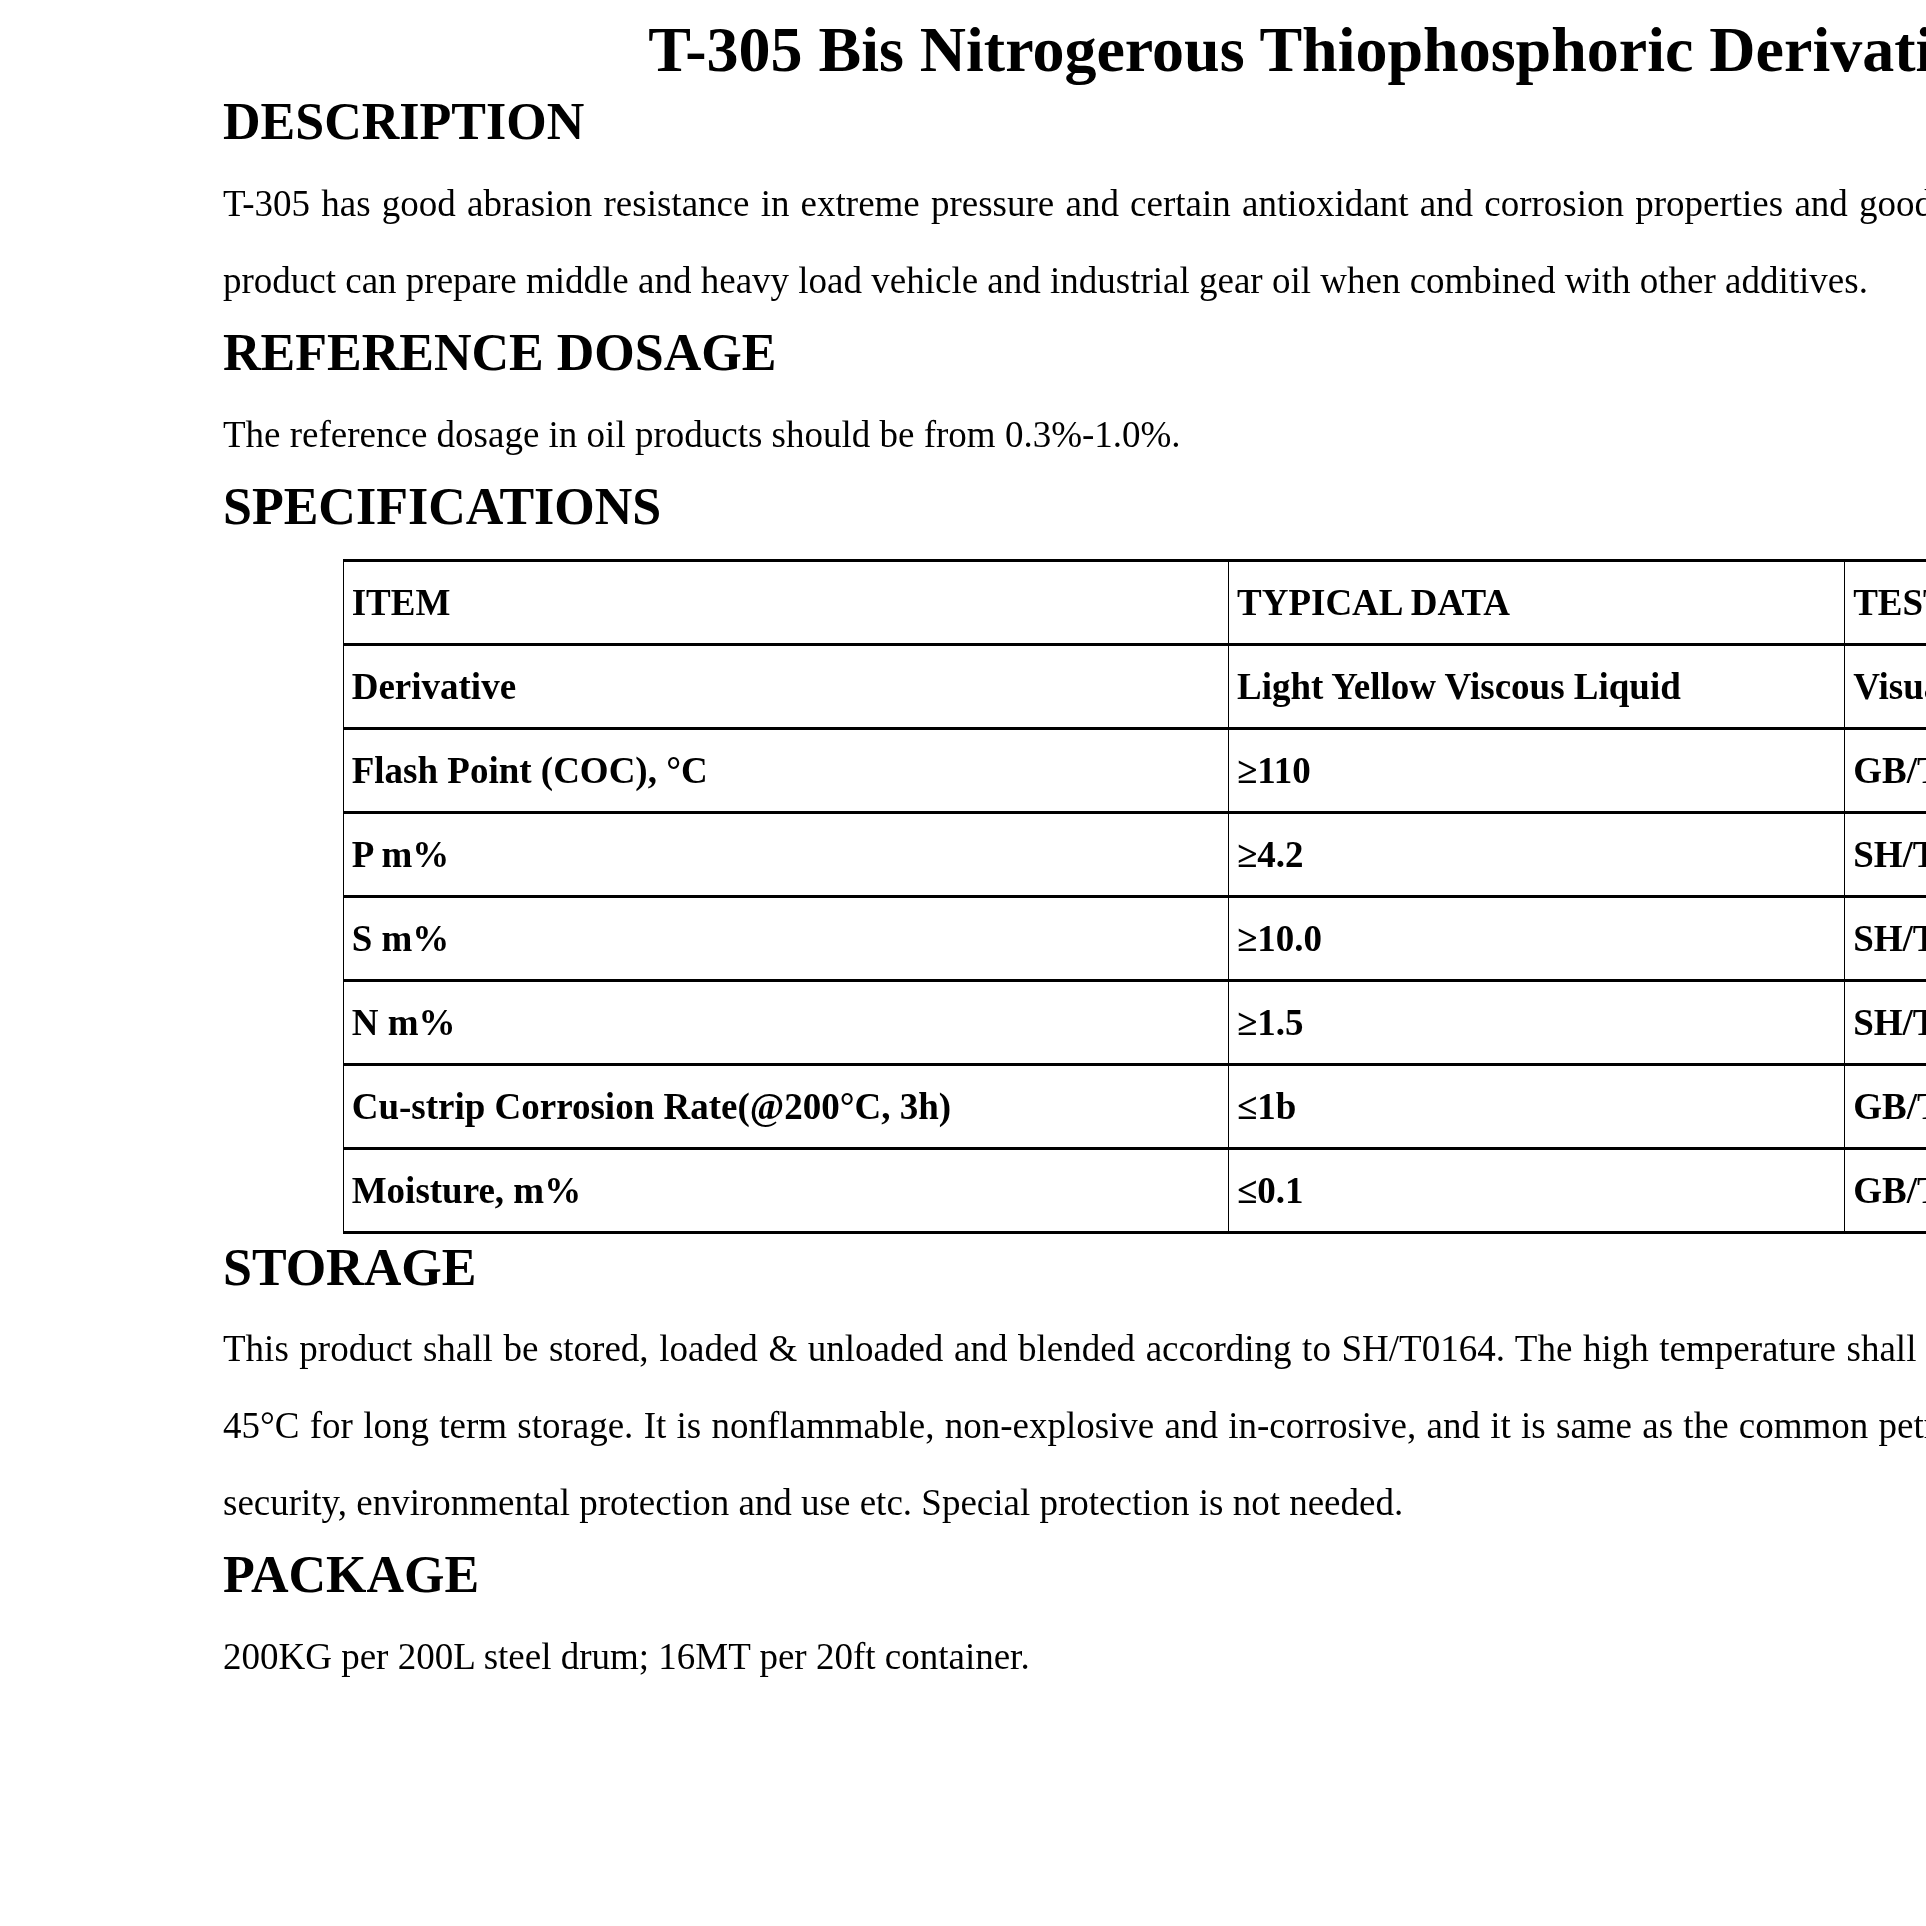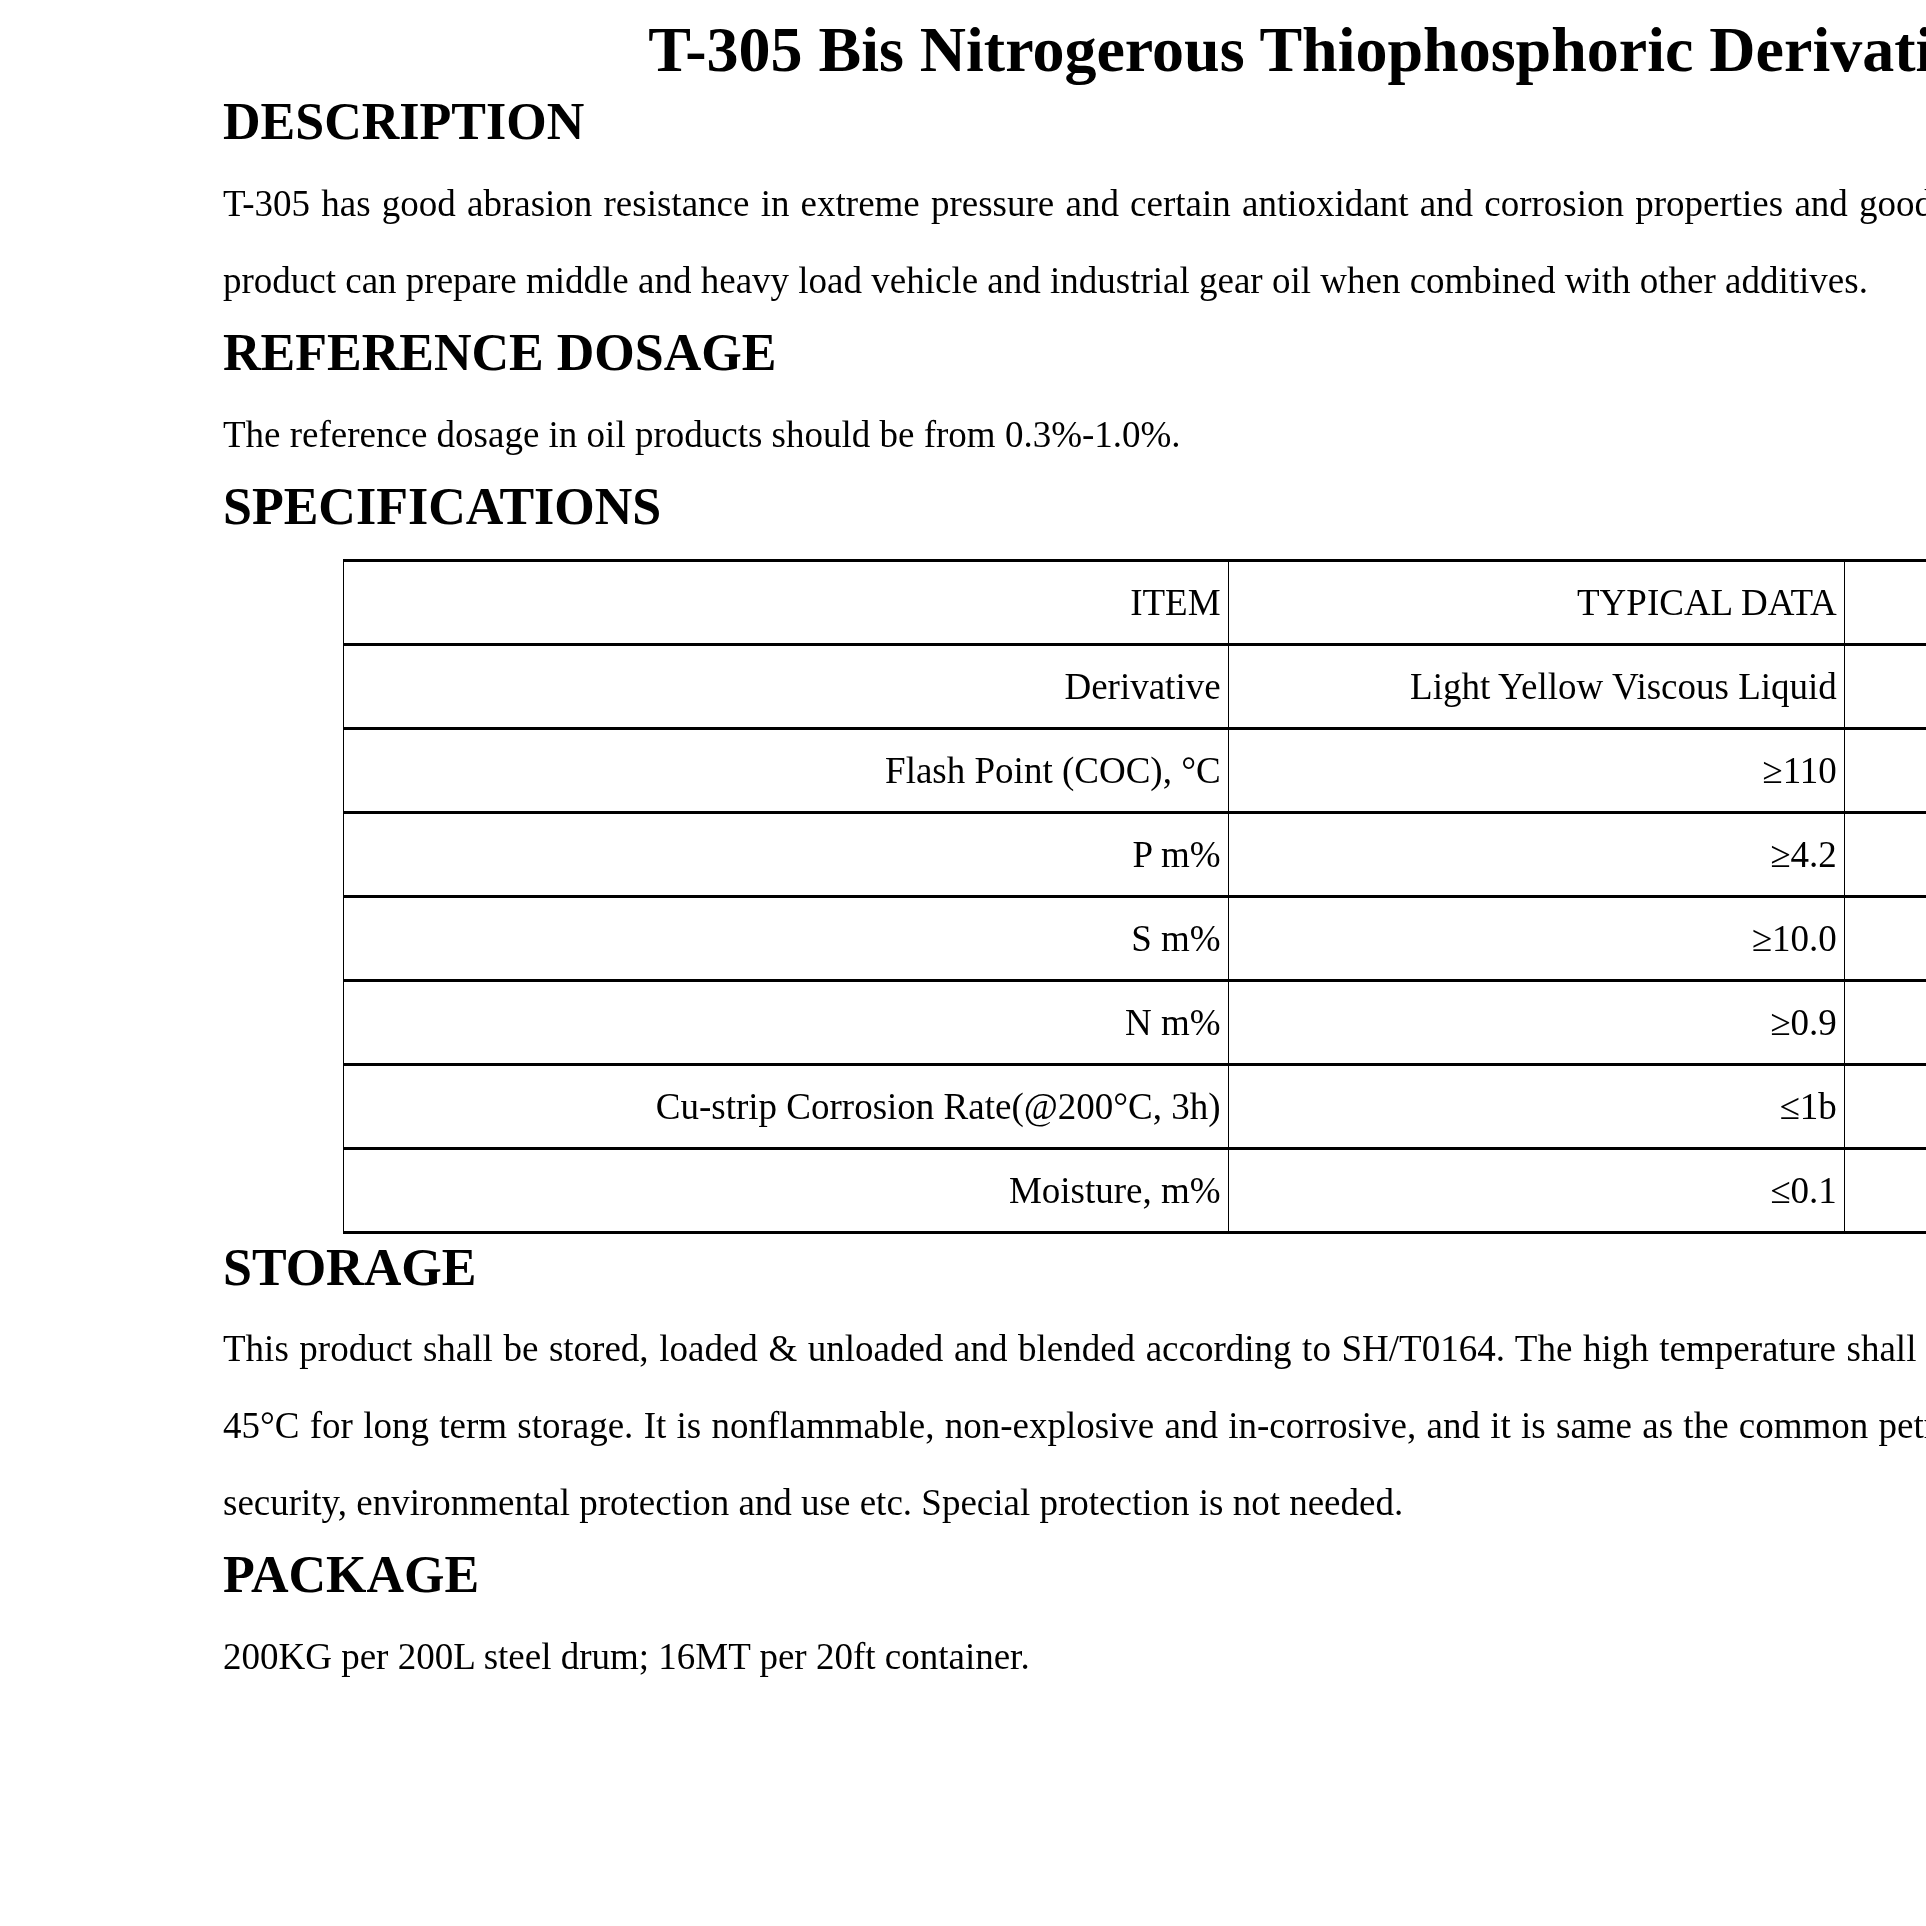--- a/index.html
+++ b/index.html
@@ -60,24 +60,24 @@
   }
   .spec-table col.col-item   { width: 45.4%; }
   .spec-table col.col-data   { width: 31.6%; }
   .spec-table col.col-method { width: 23.0%; }
   .spec-table th, .spec-table td {
     border-left: 1.9px solid #000;
     border-right: 1.9px solid #000;
     border-top: 3.1px solid #000;
     border-bottom: 3.1px solid #000;
     height: 81px;
-    text-align: right;
+    text-align: left;
     vertical-align: middle;
     font-size: 37px;
-    font-weight: normal;
+    font-weight: bold;
     padding: 0 7.7px;
     overflow: hidden;
   }
 </style>
 </head>
 <body>
 
 <div class="page">
 
   <h1 class="doc-title">T-305 Bis Nitrogerous Thiophosphoric Derivative</h1>
@@ -119,21 +119,21 @@
         <td>≥4.2</td>
         <td>SH/T0296</td>
       </tr>
       <tr>
         <td>S m%</td>
         <td>≥10.0</td>
         <td>SH/T0303</td>
       </tr>
       <tr>
         <td>N m%</td>
-        <td>≥0.9</td>
+        <td>≥1.5</td>
         <td>SH/T0224</td>
       </tr>
       <tr>
         <td>Cu-strip Corrosion Rate(@200°C, 3h)</td>
         <td>≤1b</td>
         <td>GB/T5096</td>
       </tr>
       <tr>
         <td>Moisture, m%</td>
         <td>≤0.1</td>

